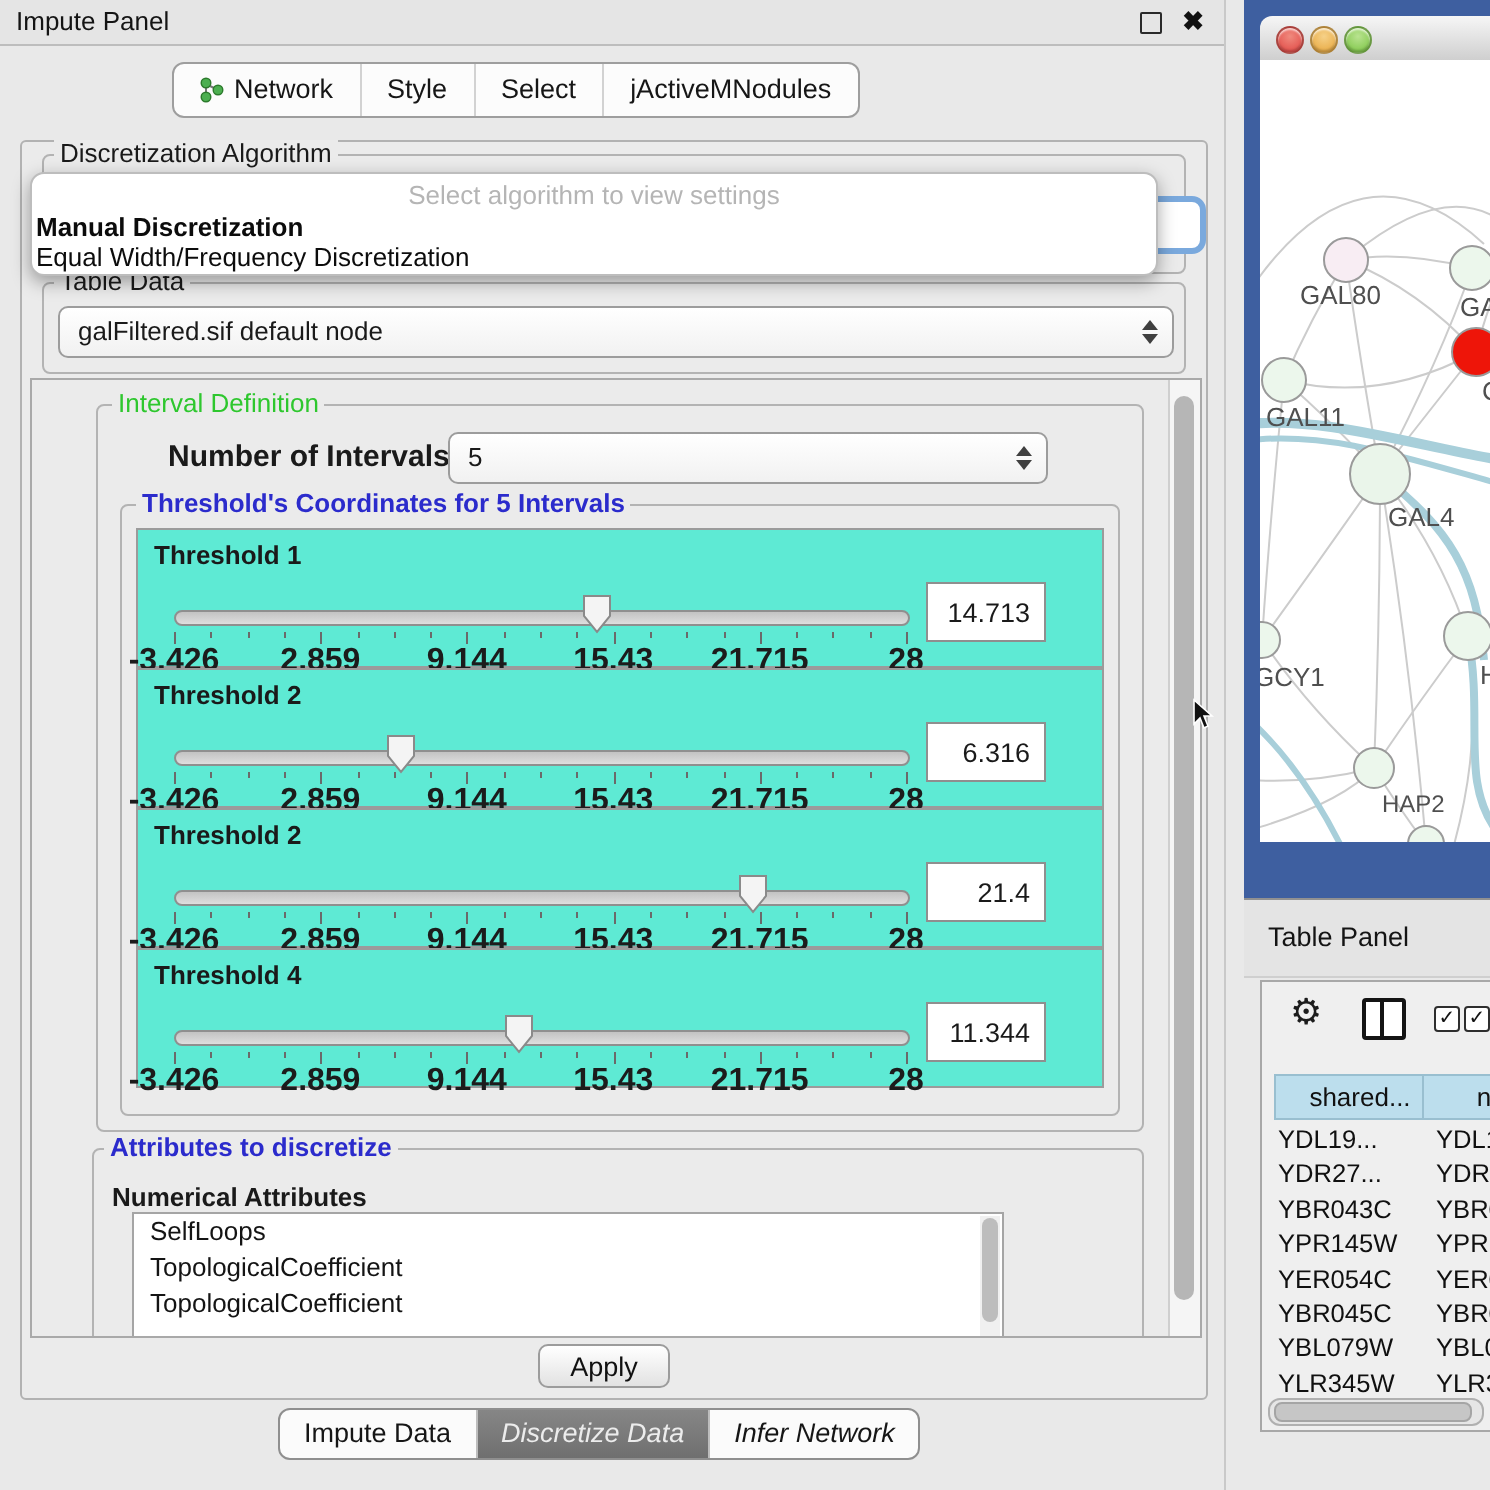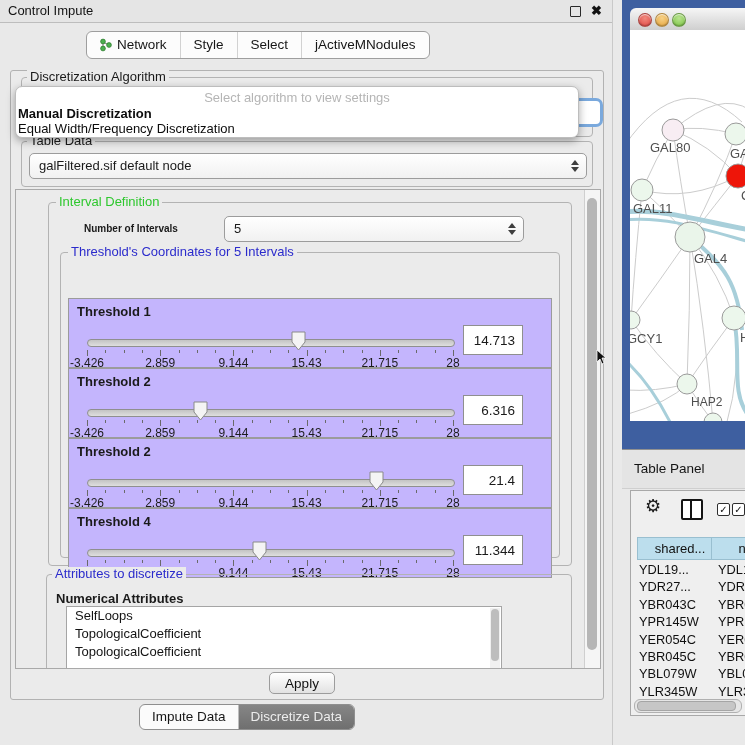--- a/index.html
+++ b/index.html
@@ -22,21 +22,21 @@
   .tab{padding:0 13px;line-height:26px;font-size:13.5px;color:#161616;white-space:nowrap;display:flex;align-items:center;gap:5px;}
   .tab + .tab{border-left:1px solid #d2d2d2;align-items:flex-end;}
   .tab.active{background:linear-gradient(#8b8b8b,#6d6d6d);color:#ececec;border-left-color:transparent;}
   .tab.active + .tab{border-left-color:transparent;}
 
   
   .outer{position:absolute;left:10px;top:70px;width:592px;height:628px;background:#ebebeb;border:1px solid #b2b2b2;border-radius:3px;}
   .gbox{position:absolute;border:1px solid #b3b3b3;border-radius:4px;}
   .gtitle{position:absolute;font-size:13px;line-height:14px;background:#ebebeb;padding:0 3px;white-space:nowrap;}
   .gtitle.green{color:#2ec72e;}
-  .gtitle.blue{color:#2b2bcc;}
+  .gtitle.blue{color:#2b2bcc;font-weight:bold;}
 
   .alg-group{left:10px;top:6px;width:570px;height:58px;}
   .alg-title{left:16px;top:-1px;font-weight:normal;}
   .focus-combo{position:absolute;left:350px;top:27px;width:236px;height:23px;background:#fff;border:3px solid #7aa9dd;border-radius:7px;}
 
   .popup{position:absolute;left:4px;top:15px;width:562px;height:50px;background:#fff;border:1px solid #bdbdbd;border-radius:7px;box-shadow:0 3px 9px rgba(0,0,0,.35);z-index:5;}
   .popup-hint{position:absolute;left:0;right:0;top:3px;text-align:center;font-size:13px;color:#b5b5b5;}
   .popup-opt1{position:absolute;left:2px;top:19px;font-size:13px;font-weight:bold;color:#0c0c0c;}
   .popup-opt2{position:absolute;left:2px;top:34px;font-size:13px;color:#0c0c0c;}
 
@@ -45,54 +45,54 @@
   .combo{position:absolute;background:linear-gradient(#ffffff,#f1f1f1);border:1px solid #9c9c9c;border-radius:5px;font-size:13px;}
   .combo .cval{position:absolute;left:9px;top:0;line-height:24px;white-space:nowrap;}
   .spinner{position:absolute;right:7px;top:50%;margin-top:-7px;width:9px;height:14px;}
   .spinner .up{position:absolute;left:1px;top:1px;width:0;height:0;border-left:4px solid transparent;border-right:4px solid transparent;border-bottom:5px solid #3f3f3f;}
   .spinner .dn{position:absolute;left:1px;bottom:1px;width:0;height:0;border-left:4px solid transparent;border-right:4px solid transparent;border-top:5px solid #3f3f3f;}
   .td-combo{left:18px;top:82px;width:556px;height:24px;}
 
   .scrollpanel{position:absolute;left:4px;top:118px;width:584px;height:478px;border:1px solid #a9a9a9;background:#ebebeb;overflow:hidden;}
   .id-group{left:32px;top:12px;width:522px;height:362px;}
   .id-title{left:40px;top:5px;}
-  .noi-label{position:absolute;left:68px;top:26px;line-height:26px;font-size:10px;font-weight:bold;}
+  .noi-label{position:absolute;left:68px;top:26px;line-height:26px;font-size:15px;font-weight:bold;}
   .noi-combo{left:208px;top:26px;width:298px;height:24px;}
   .th-group{left:44px;top:62px;width:498px;height:304px;}
   .th-title{left:52px;top:55px;}
 
-  .thbox{position:absolute;left:52px;width:482px;height:68px;background:#c4b5fd;border:1px solid #9b9b9b;margin-top:34px;}
+  .thbox{position:absolute;left:52px;width:482px;height:68px;background:#5eead4;border:1px solid #9b9b9b;}
   .thbox .tlabel{position:absolute;left:8px;top:5px;font-size:13px;font-weight:bold;}
   .thbox .track{position:absolute;left:18px;top:40px;width:366px;height:6px;border:1px solid #8f8f8f;border-radius:4px;background:linear-gradient(#c3c3c3,#dedede);}
   .thbox .thumb{position:absolute;top:32px;width:15px;height:20px;}
   .thbox .ticks{position:absolute;left:18px;top:51px;width:366px;height:7px;}
   .thbox .tick{position:absolute;width:1px;background:#6a6a6a;top:0;}
   .thbox .tick.minor{height:3px;}
   .thbox .tick.major{height:6px;}
   .thbox .tlabels{position:absolute;left:18px;top:57px;width:366px;height:11px;}
-  .thbox .tl{position:absolute;transform:translateX(-50%);font-size:12px;font-weight:normal;color:#1c1c1c;white-space:nowrap;}
+  .thbox .tl{position:absolute;transform:translateX(-50%);font-size:16px;font-weight:bold;color:#1c1c1c;white-space:nowrap;}
   .thbox .valbox{position:absolute;left:394px;top:26px;width:60px;height:30px;background:#fff;border:1px solid #8f8f8f;font-size:13.5px;line-height:30px;text-align:right;padding-right:7px;box-sizing:border-box;}
 
   .attr-group{left:30px;top:384px;width:524px;height:110px;}
   .attr-title{left:36px;top:377px;}
   .attr-sub{position:absolute;left:40px;top:401px;font-size:13px;font-weight:bold;}
   .attr-list{position:absolute;left:50px;top:416px;width:434px;height:62px;background:#fff;border:1px solid #a5a5a5;overflow:hidden;}
   .attr-item{font-size:13px;line-height:18px;padding-left:8px;color:#141414;white-space:nowrap;}
   .attr-vscroll{position:absolute;right:1px;top:1px;width:10px;height:60px;background:#f0f0f0;}
   .attr-vthumb{position:absolute;left:1px;top:1px;width:8px;height:52px;background:#bdbdbd;border-radius:4px;}
 
   .panel-vscroll{position:absolute;right:0;top:0;width:15px;height:478px;background:#f5f5f5;border-left:1px solid #cfcfcf;}
   .panel-vthumb{position:absolute;left:2px;top:8px;width:10px;height:452px;background:#b6b6b6;border-radius:5px;}
 
   .apply-btn{position:absolute;left:258px;top:601px;width:66px;height:22px;background:linear-gradient(#ffffff,#e2e2e2);border:1px solid #9c9c9c;border-radius:5px;font-size:13.5px;font-family:"Liberation Sans",sans-serif;color:#111;padding:0;}
 
   
   .bottombar{position:absolute;left:139px;top:704px;height:24px;display:flex;background:#fbfbfb;border:1px solid #8f8f8f;border-radius:6px;overflow:hidden;}
   .btab{padding:0 12px;line-height:24px;font-size:13.5px;color:#161616;white-space:nowrap;}
-  .btab + .btab{border-left:1px solid #bdbdbd;}
+  .btab + .btab{border-left:1px solid #bdbdbd;font-style:italic;}
   .btab.active{background:linear-gradient(#868686,#6f6f6f);color:#ececec;}
 
   
   .net-frame{position:absolute;left:622px;top:0;width:123px;height:449px;background:#3e5fa0;}
   .mac-window{position:absolute;left:8px;top:8px;width:115px;height:413px;}
   .mac-titlebar{position:absolute;left:0;top:0;width:115px;height:22px;background:linear-gradient(#f6f6f6,#cfcfcf);border-bottom:1px solid #9f9f9f;border-radius:6px 0 0 0;}
   .light{position:absolute;top:5px;width:12px;height:12px;border-radius:50%;box-shadow:inset 0 1px 1px rgba(255,255,255,.7), inset 0 -1px 1px rgba(0,0,0,.2);border:0.5px solid rgba(0,0,0,.25);}
   .light.red{left:8px;background:radial-gradient(circle at 50% 35%, #f08a7e, #df4340);}
   .light.yellow{left:25px;background:radial-gradient(circle at 50% 35%, #f6d188, #e5a338);}
   .light.green{left:42px;background:radial-gradient(circle at 50% 35%, #b9e390, #77c23f);}
@@ -115,21 +115,21 @@
   .hscroll{position:absolute;left:3px;top:208px;width:106px;height:12px;background:#e6e6e6;border:1px solid #b0b0b0;border-radius:6px;z-index:3;}
   .hthumb{position:absolute;left:2px;top:1px;width:97px;height:8px;background:#c6c6c6;border:1px solid #a5a5a5;border-radius:4px;}
 
   .cursor{position:absolute;left:596px;top:349px;z-index:9;}
 </style>
 </head>
 <body>
 
 <div class="control-panel">
   <div class="cp-titlebar">
-    <span class="cp-title">Control Impute</span>
+    <span class="cp-title">Impute Panel</span>
     <span class="float-icon"></span>
     <span class="close-icon">✖</span>
   </div>
 
   <div class="tabbar" id="top-tabs">
       <div class="tab">
         <svg width="12" height="14" viewBox="0 0 12 14">
           <line x1="3" y1="4" x2="3" y2="10" stroke="#777" stroke-width="1"></line>
           <line x1="3" y1="4" x2="9" y2="7" stroke="#777" stroke-width="1"></line>
           <circle cx="3" cy="3.5" r="2.4" fill="#4caf50" stroke="#2c7a2c" stroke-width="0.7"></circle>
@@ -358,20 +358,21 @@
           <div class="panel-vthumb"></div>
         </div>
     </div>
 
     <button class="apply-btn">Apply</button>
   </div>
 
   <div class="bottombar" id="bottom-tabs">
       <div class="btab">Impute Data</div>
       <div class="btab active">Discretize Data</div>
+      <div class="btab">Infer Network</div>
     </div>
 </div>
 
 <div class="net-frame">
   <div class="mac-window">
     <div class="mac-titlebar">
       <span class="light red"></span>
       <span class="light yellow"></span>
       <span class="light green"></span>
     </div>

